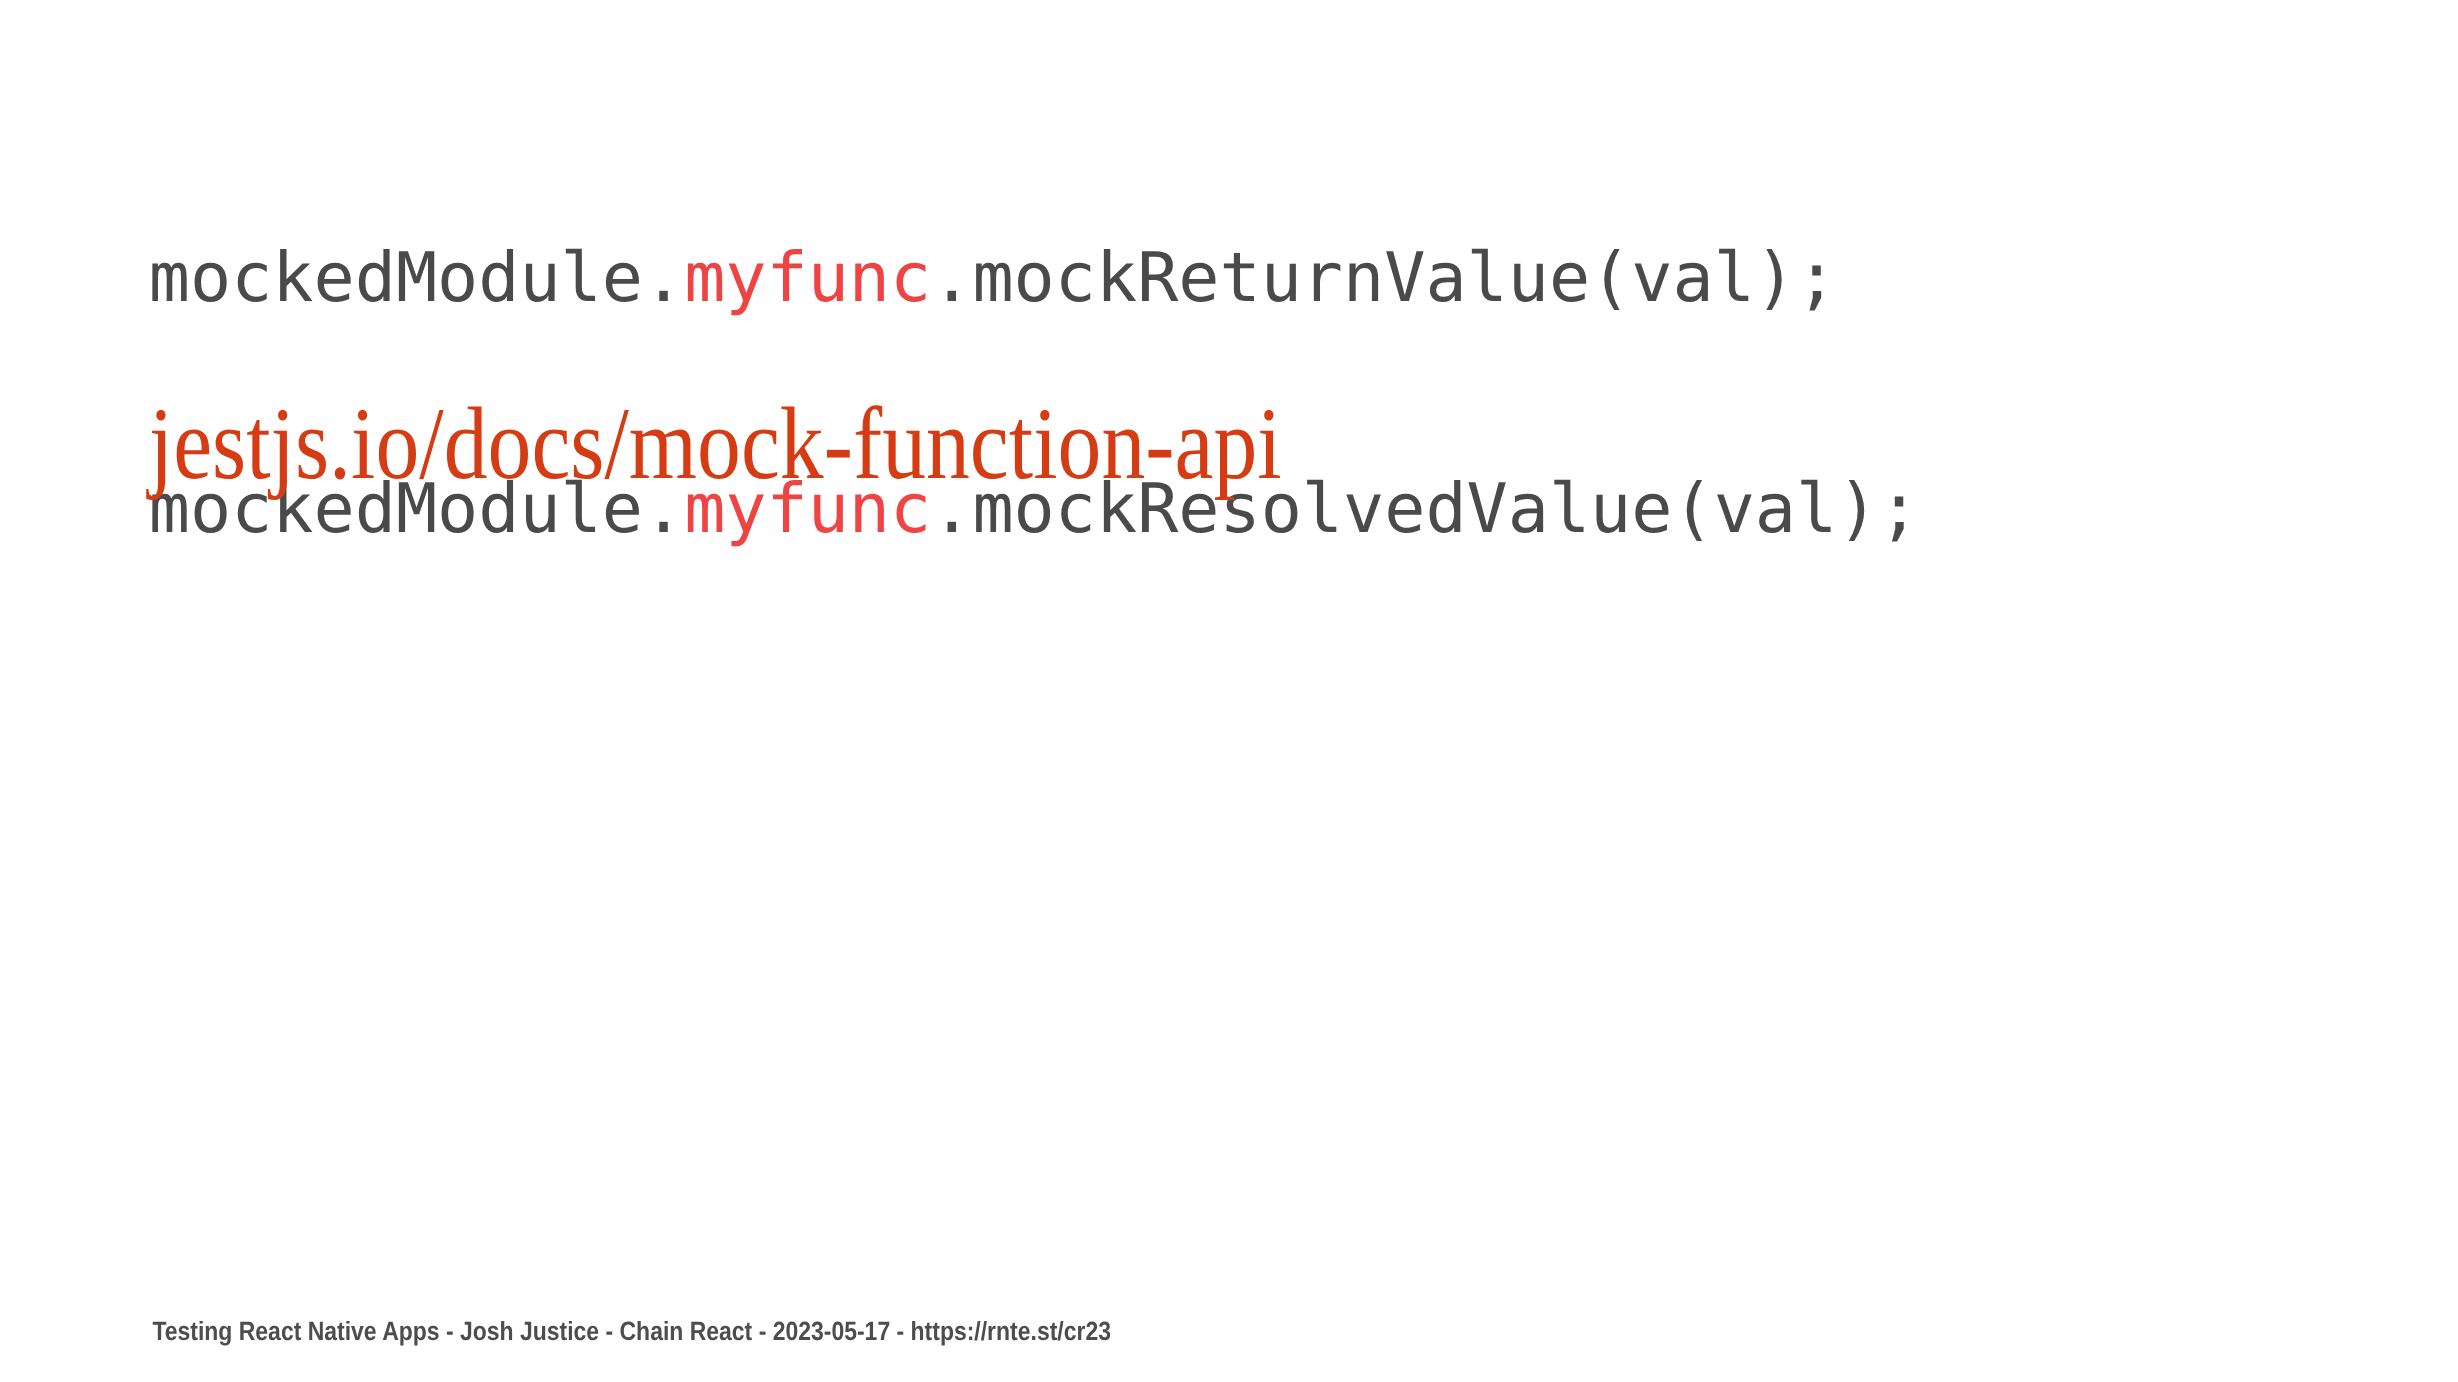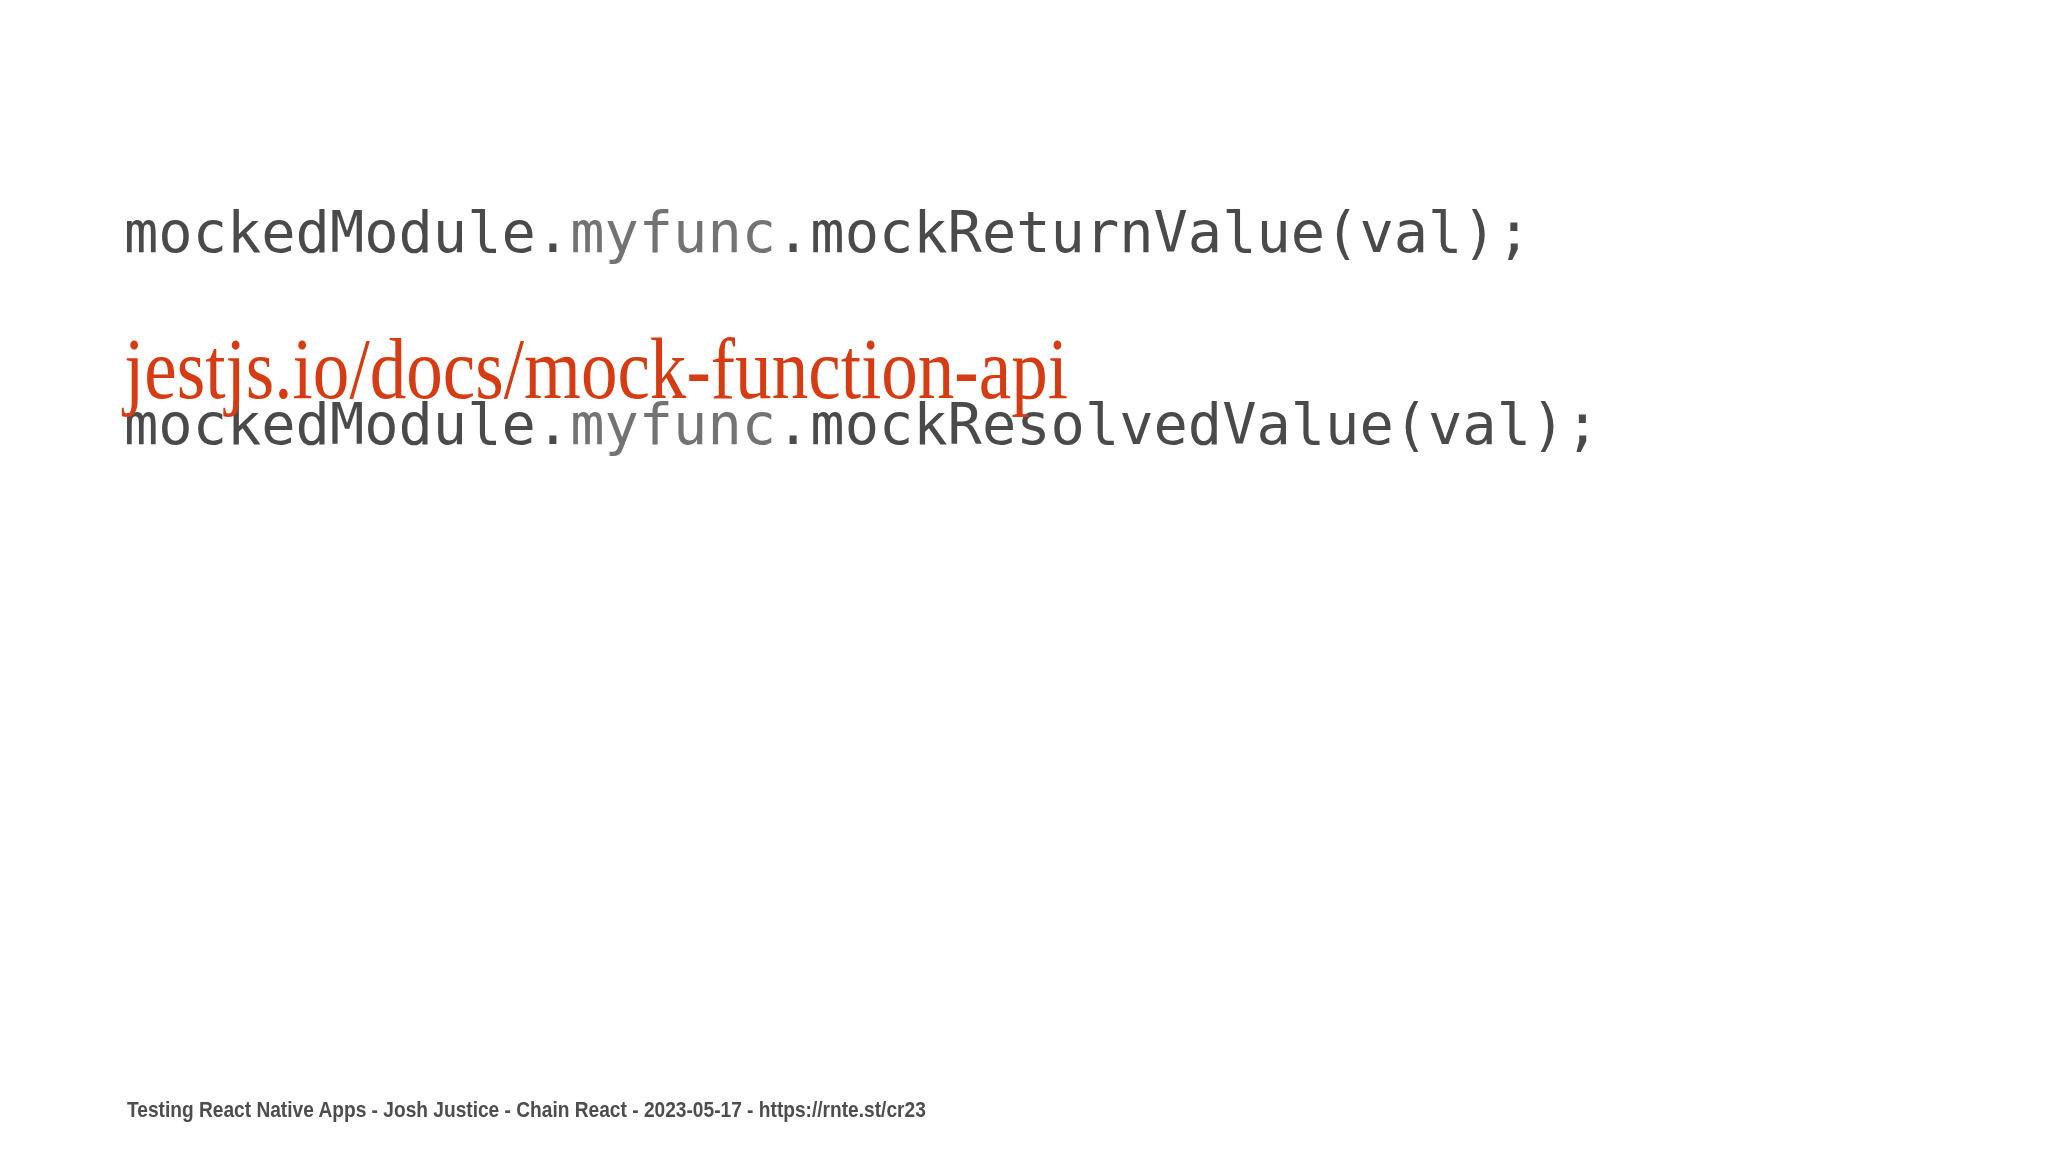--- a/index.html
+++ b/index.html
@@ -24,21 +24,21 @@
     left: 124px;
     top: 72px;
     font-family: "DejaVu Sans Mono", monospace;
     font-size: 57px;
     line-height: 64px;
     color: #4a4a4a;
     white-space: pre;
   }
   .code-line { display: block; }
   .code-line .hl {
-    color: #737373;
+    color: #ef4444;
   }
   .docs-link {
     position: absolute;
     left: 124px;
     top: 326px;
     display: block;
     font-family: "Liberation Serif", serif;
     font-size: 86px;
     line-height: 1;
     color: #d63c13;

